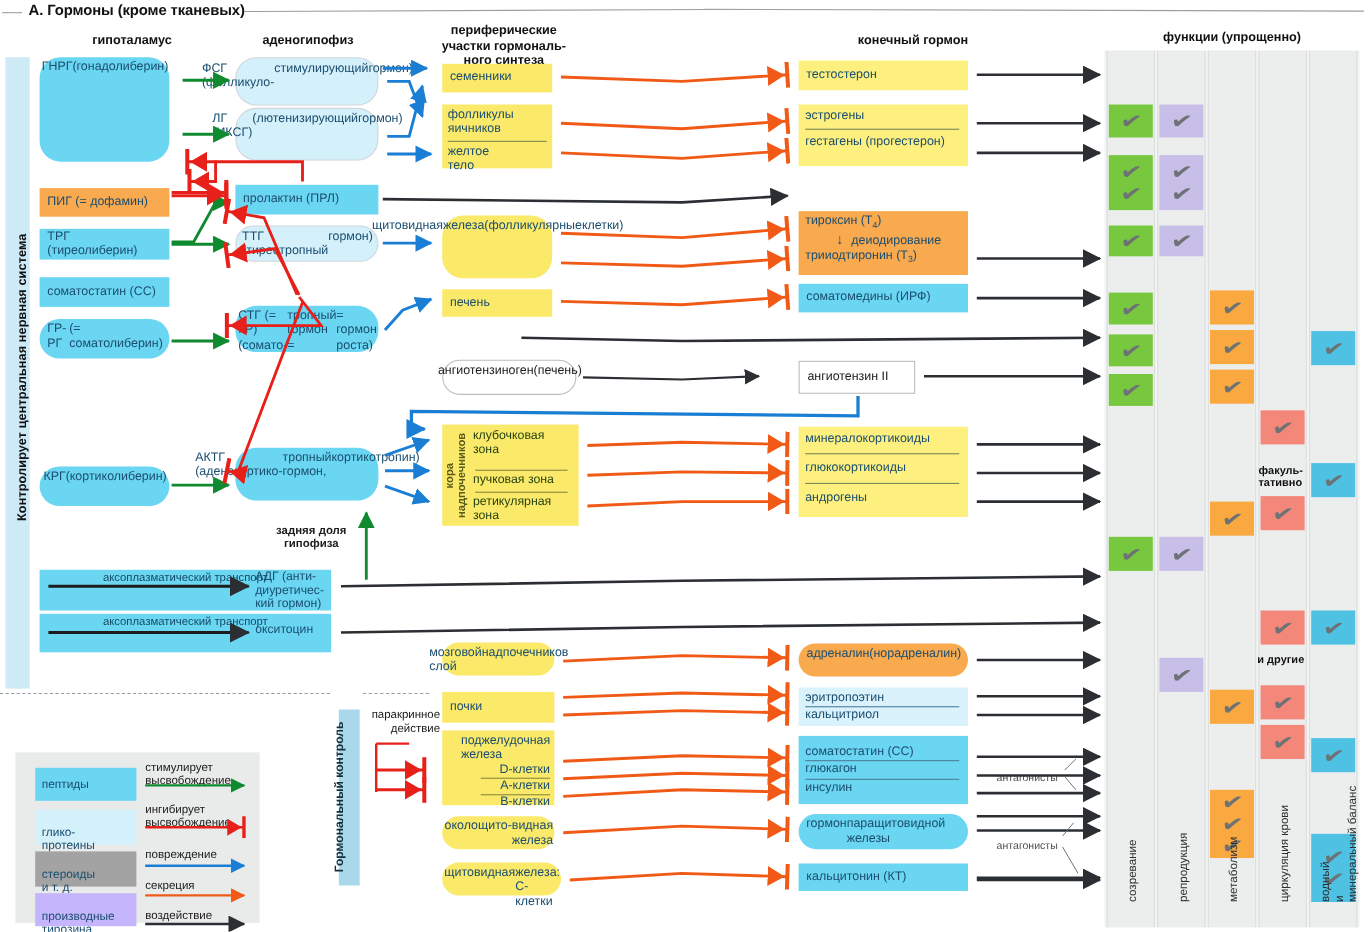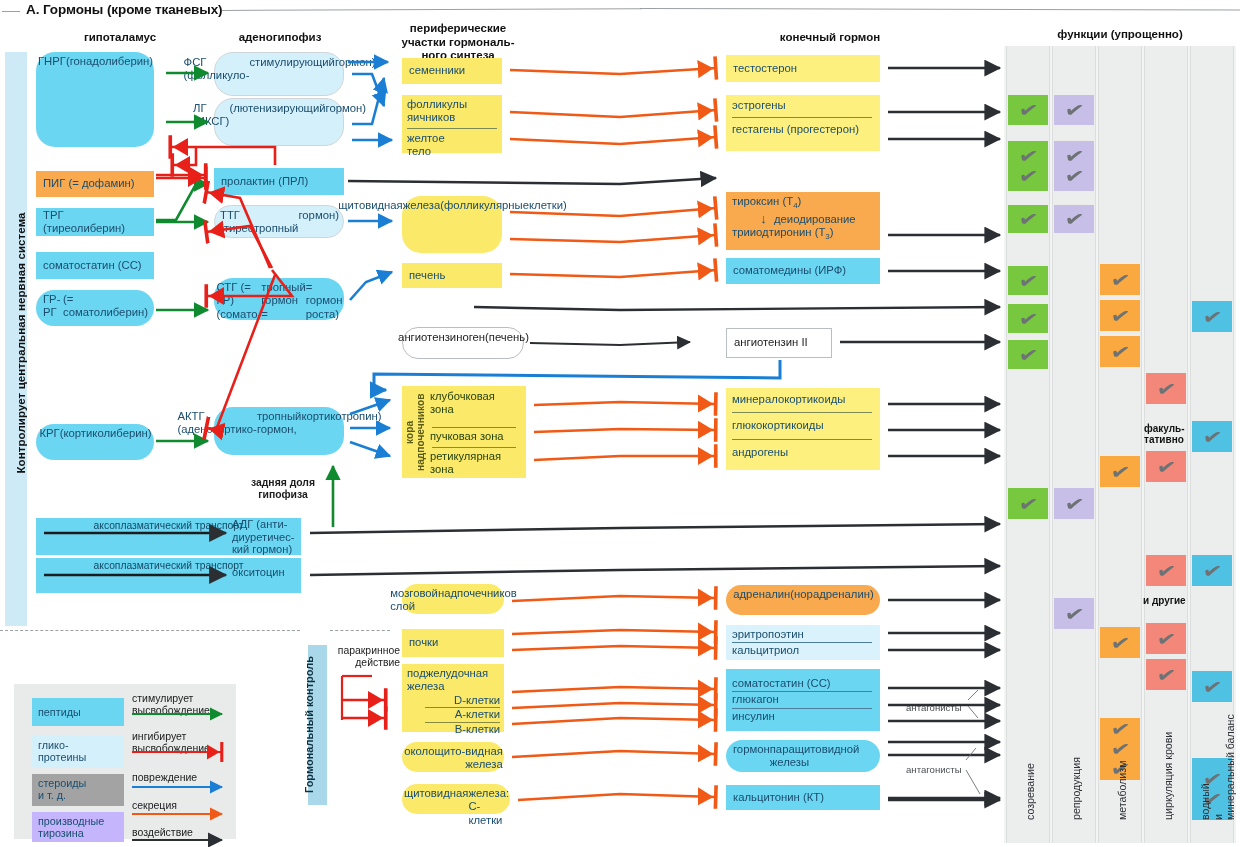--- a/index.html
+++ b/index.html
@@ -89,21 +89,21 @@
   .c-red   { background:#f3887a; }
   .c-blue  { background:#4fc2e4; }
   .fn-vlabel {
     position:absolute; font-size:10.6px; color:#2b2f33;
     writing-mode:vertical-rl; transform:rotate(180deg); text-align:left;
   }
   .fn-note { position:absolute; font-size:10px; font-weight:bold; color:#111; line-height:1.05; }
 
   
   .legend { left:14px; top:684px; width:222px; height:155px; background:#e9eaea; }
-  .lg-box { position:absolute; font-size:10.8px; line-height:1.15; color:#1a4d6e; padding:3px 6px; }
+  .lg-box { position:absolute; font-size:10.8px; line-height:1.15; color:#1a4d6e; padding:15px 6px; }
   .lg-txt { position:absolute; font-size:10.5px; color:#1c1c1c; line-height:1.13; }
 
   
   .hc-bar { left:308px; top:645px; width:19px; height:160px; background:#a8d8ea; }
   .hc-label { left:228px; top:715px; width:160px; height:19px; transform:rotate(-90deg);
               font-size:11px; font-weight:bold; color:#11303f;
               display:flex; align-items:center; justify-content:center; }
 
   .plain { position:absolute; font-size:10.4px; color:#1c1c1c; line-height:1.14; }
   .plain.b { font-weight:bold; }
@@ -254,21 +254,21 @@
   </div>
 
   <div class="abs box ster vctr" style="left:402px;top:584px;width:102px;height:30px;">
     <div>мозговой слой</div>
     <div>надпочечников</div>
   </div>
   <div class="abs box ster ctr" style="left:402px;top:629px;width:102px;height:28px;">
     <div>почки</div>
   </div>
 
-  <div class="abs box ster" style="left:402px;top:664px;width:102px;height:68px;padding:3px 4px 2px 5px;">
+  <div class="abs box ster" style="left:402px;top:664px;width:102px;height:68px;padding:3px 4px 2px 17px;">
     <div>поджелудочная</div>
     <div>железа</div>
     <div style="text-align:right;">D-клетки</div>
     <div class="divline-y" style="margin:0 0 0 18px;"></div>
     <div style="text-align:right;">A-клетки</div>
     <div class="divline-y" style="margin:0 0 0 18px;"></div>
     <div style="text-align:right;">B-клетки</div>
   </div>
 
   <div class="abs box ster vctr" style="left:402px;top:742px;width:102px;height:30px;">

